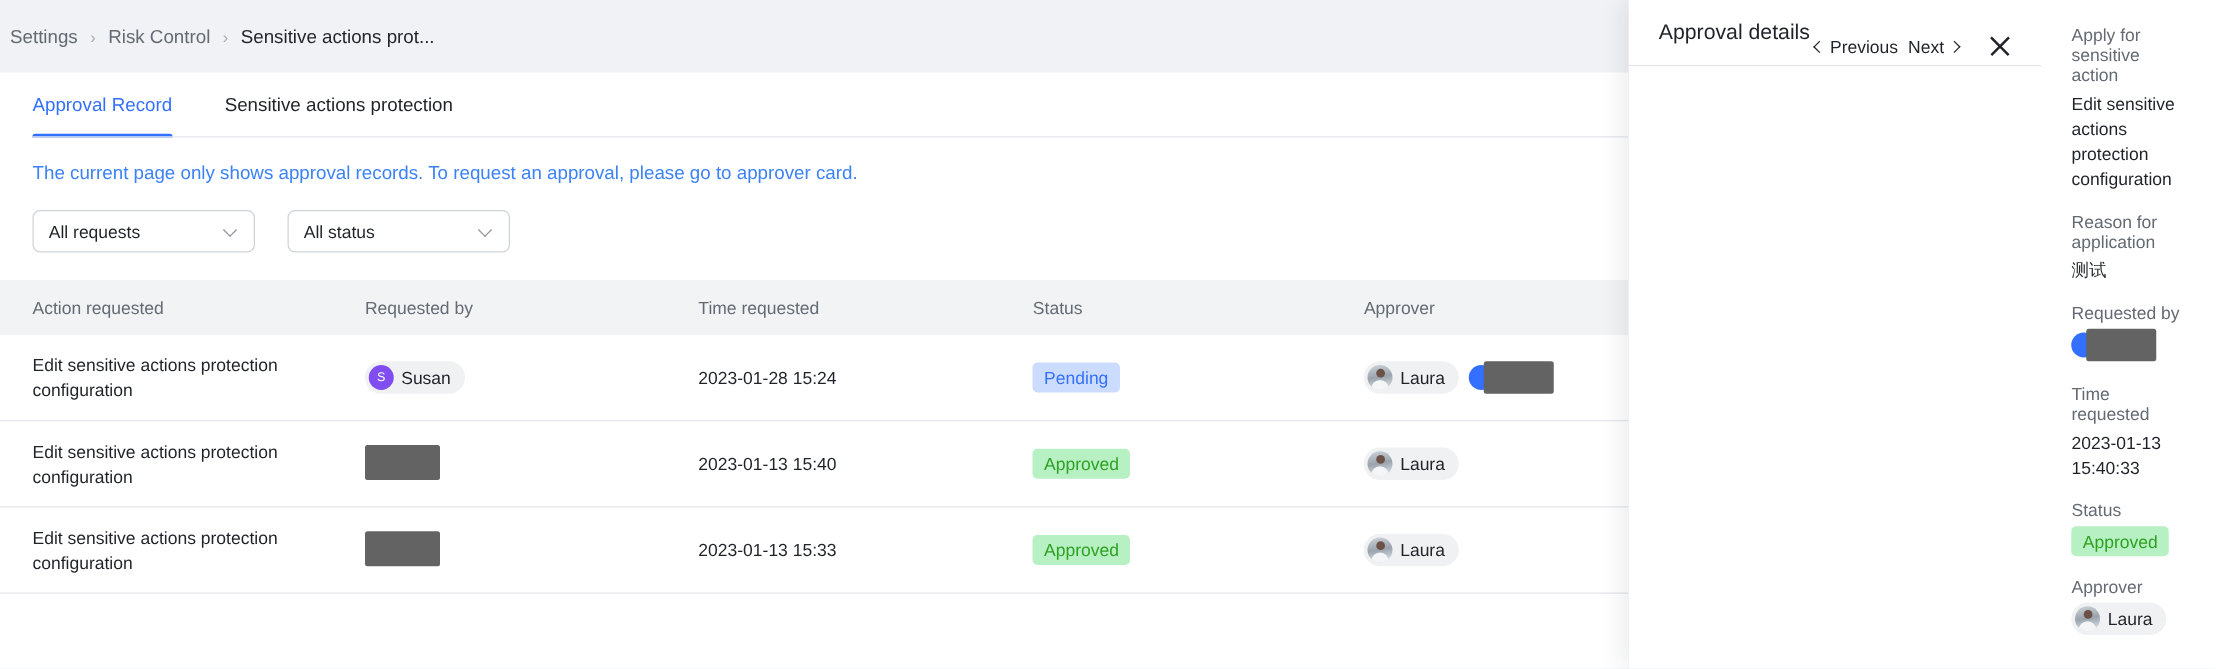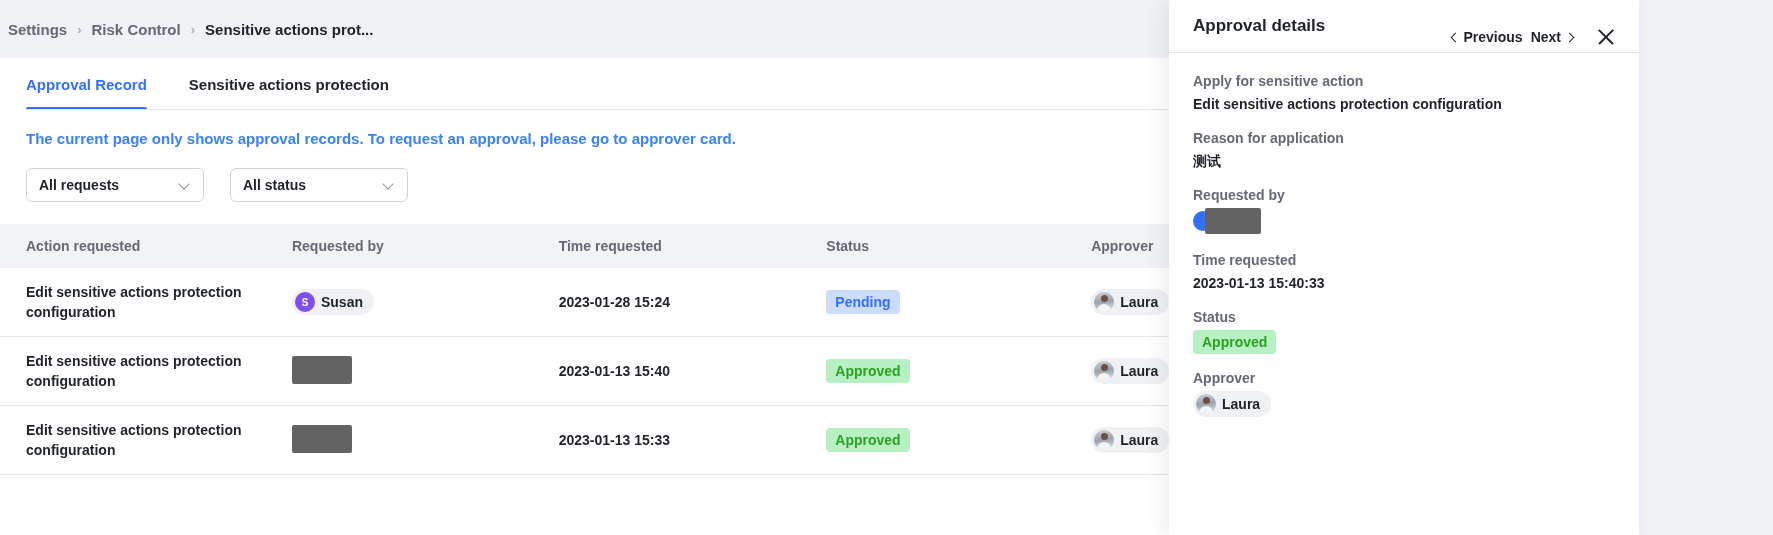--- a/index.html
+++ b/index.html
@@ -4,21 +4,21 @@
 <style>
   * { box-sizing: border-box; margin: 0; padding: 0; }
   html, body {
     width: 1773px;
     height: 535px;
     overflow: hidden;
     font-family: "Liberation Sans", sans-serif;
     background: #f0f2f5;
     color: #1f2329;
   }
-  .screen { position: relative; width: 1639px; height: 535px; font-weight: bold; }
+  .screen { position: relative; width: 1773px; height: 535px; }
 
   
   .main {
     position: absolute;
     left: 0; top: 0;
     width: 1303px;
     height: 535px;
     background: #f0f2f5;
     overflow: hidden;
   }
@@ -203,21 +203,21 @@
 
   
   .drawer {
     position: absolute;
     right: 0; top: 0;
     width: 470px;
     height: 535px;
     background: #ffffff;
     box-shadow: -6px 0 18px rgba(31,35,41,0.08);
     display: flex;
-    flex-direction: column;
+    flex-direction: row;
   }
   .drawer-head {
     height: 53px;
     flex: 0 0 auto;
     display: flex;
     align-items: center;
     padding: 0 22px 0 24px;
     border-bottom: 1px solid #e5e6eb;
   }
   .drawer-title { font-size: 17px; color: #1f2329; flex: 1 1 auto; }

